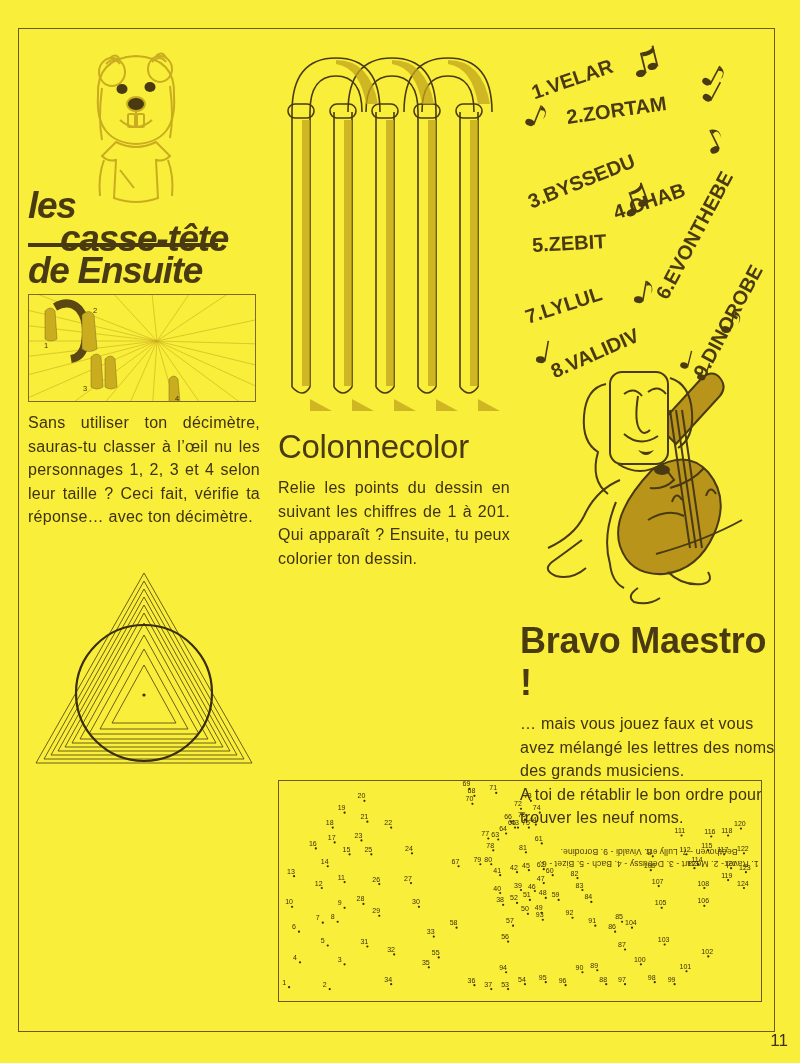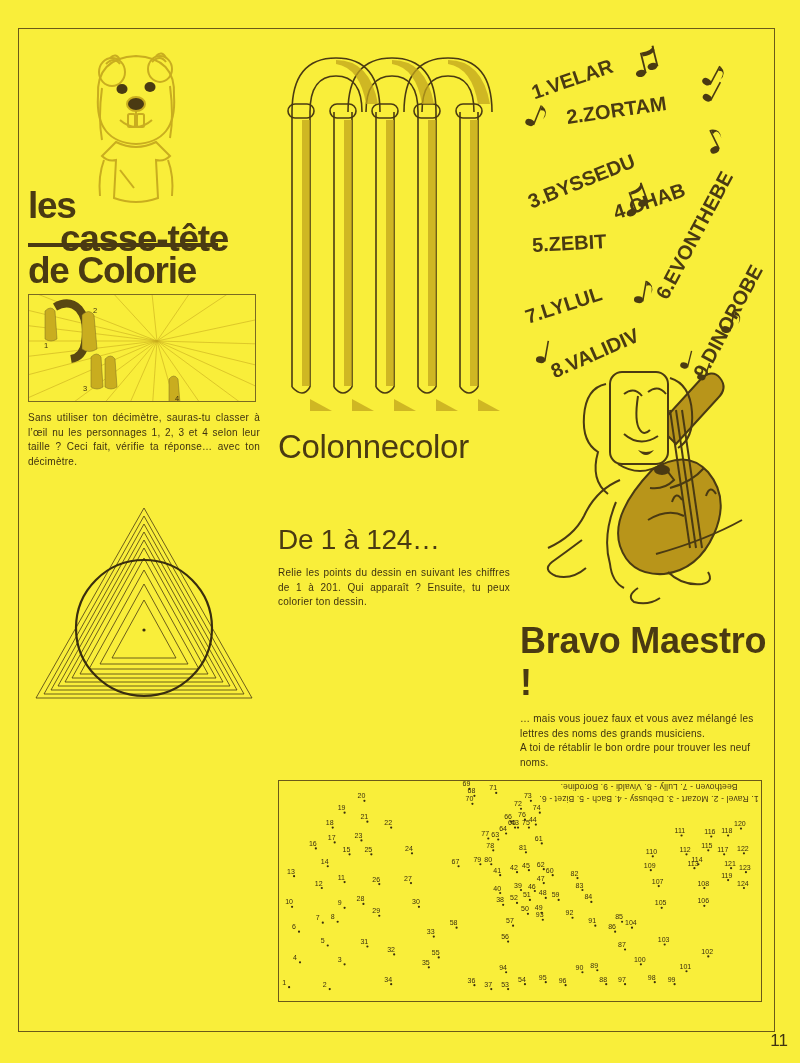--- a/index.html
+++ b/index.html
@@ -13,38 +13,38 @@
   }
   .page-frame{
     position:absolute;left:18px;top:28px;width:757px;height:1004px;
     border:1.5px solid #6b5a18;
     box-sizing:border-box;
   }
   .col{position:absolute;}
 
   
   #left-column{left:28px;top:42px;width:232px;}
-  .masthead{position:relative;height:250px;}
+  .masthead{position:relative;height:250px;font-style:italic;}
   .beaver{position:absolute;left:48px;top:0;width:120px;height:168px;}
   .masthead-title{
     position:absolute;left:0;top:148px;width:232px;
     font-weight:bold;font-size:37px;line-height:0.88;
     letter-spacing:-1.3px;color:#4A3A12;
   }
   .masthead-title .l2{position:relative;text-align:center;}
   .masthead-title .l2 .strike{
     position:absolute;left:0;top:20px;width:190px;height:4px;background:#4A3A12;
   }
   .illus-box{
     position:relative;width:228px;height:108px;
     border:1px solid #7a6a22;box-sizing:border-box;margin-top:2px;
     overflow:hidden;
   }
   .body-text{
-    font-size:10px;line-height:1.47;text-align:justify;
+    font-size:16px;line-height:1.47;text-align:justify;
     margin-top:9px;letter-spacing:.25px;color:#3f3210;
   }
   .tri-fig{width:232px;height:208px;margin-top:20px;}
 
   
   #middle-column{left:278px;top:42px;width:232px;}
   .columns-illus{width:228px;height:378px;}
   .h-title{
     font-size:33px;font-weight:normal;letter-spacing:-.3px;
     margin:4px 0 10px 0;color:#4A3A12;
@@ -113,21 +113,21 @@
         <ellipse cx="60" cy="62" rx="8" ry="6"></ellipse>
       </g>
     </svg>
 
     <div class="masthead-title">
       <div>les</div>
       <div class="l2">
         <span>casse-tête</span>
         <span class="strike"></span>
       </div>
-      <div>de Colorie</div>
+      <div>de Ensuite</div>
     </div>
   </div>
 
   
   <div class="illus-box">
     <svg viewBox="0 0 228 108" width="228" height="108">
       <g stroke="#C9AD1F" stroke-width="0.6" fill="none">
         <line x1="128" y1="46" x2="-40" y2="-20"></line>
           <line x1="128" y1="46" x2="-40" y2="6"></line>
         <line x1="128" y1="46" x2="-40" y2="26"></line>
@@ -240,21 +240,20 @@
         <path d="M158 357 l22 12 h-22Z"></path>
       <path d="M200 357 l22 12 h-22Z"></path>
       <path d="M58 18 q34 0 42 44 h-12 q-6 -36 -30 -40Z"></path>
       <path d="M114 18 q34 0 42 44 h-12 q-6 -36 -30 -40Z"></path>
       <path d="M170 18 q34 0 42 44 h-12 q-6 -36 -30 -40Z"></path>
     </g>
   </svg>
 
   <h2 class="h-title">Colonnecolor</h2>
 
-  <h2 class="h-title big" style="margin-top:58px">De 1 à 124…</h2>
   <p class="body-text" style="margin-top:2px">Relie les points du dessin en suivant les chiffres de 1 à 201. Qui apparaît ? Ensuite, tu peux colorier ton dessin.</p>
 </div>
 
 <div class="col" id="right-column">
 
   <div class="names-zone">
 
     <svg style="position:absolute;left:0;top:0;width:258px;height:330px;">
       <g fill="#4A3A12">
         <g transform="translate(116,12) rotate(-14)">

